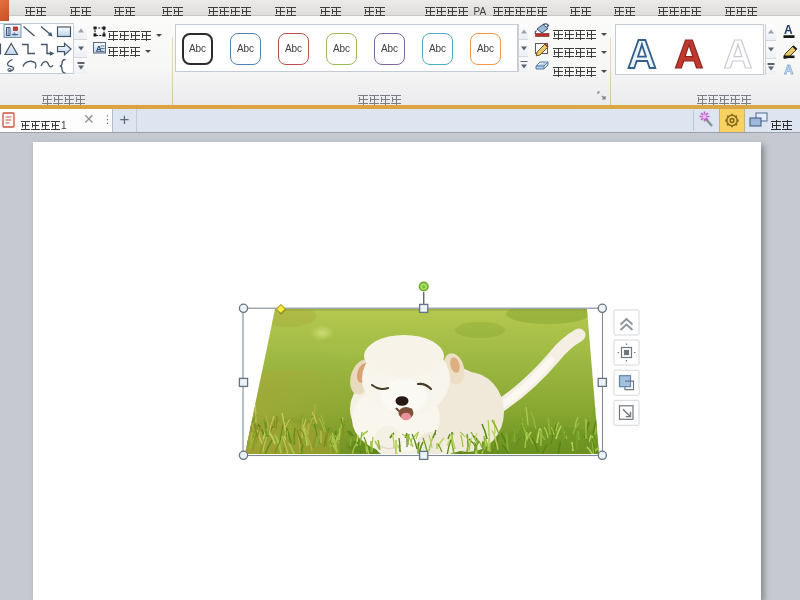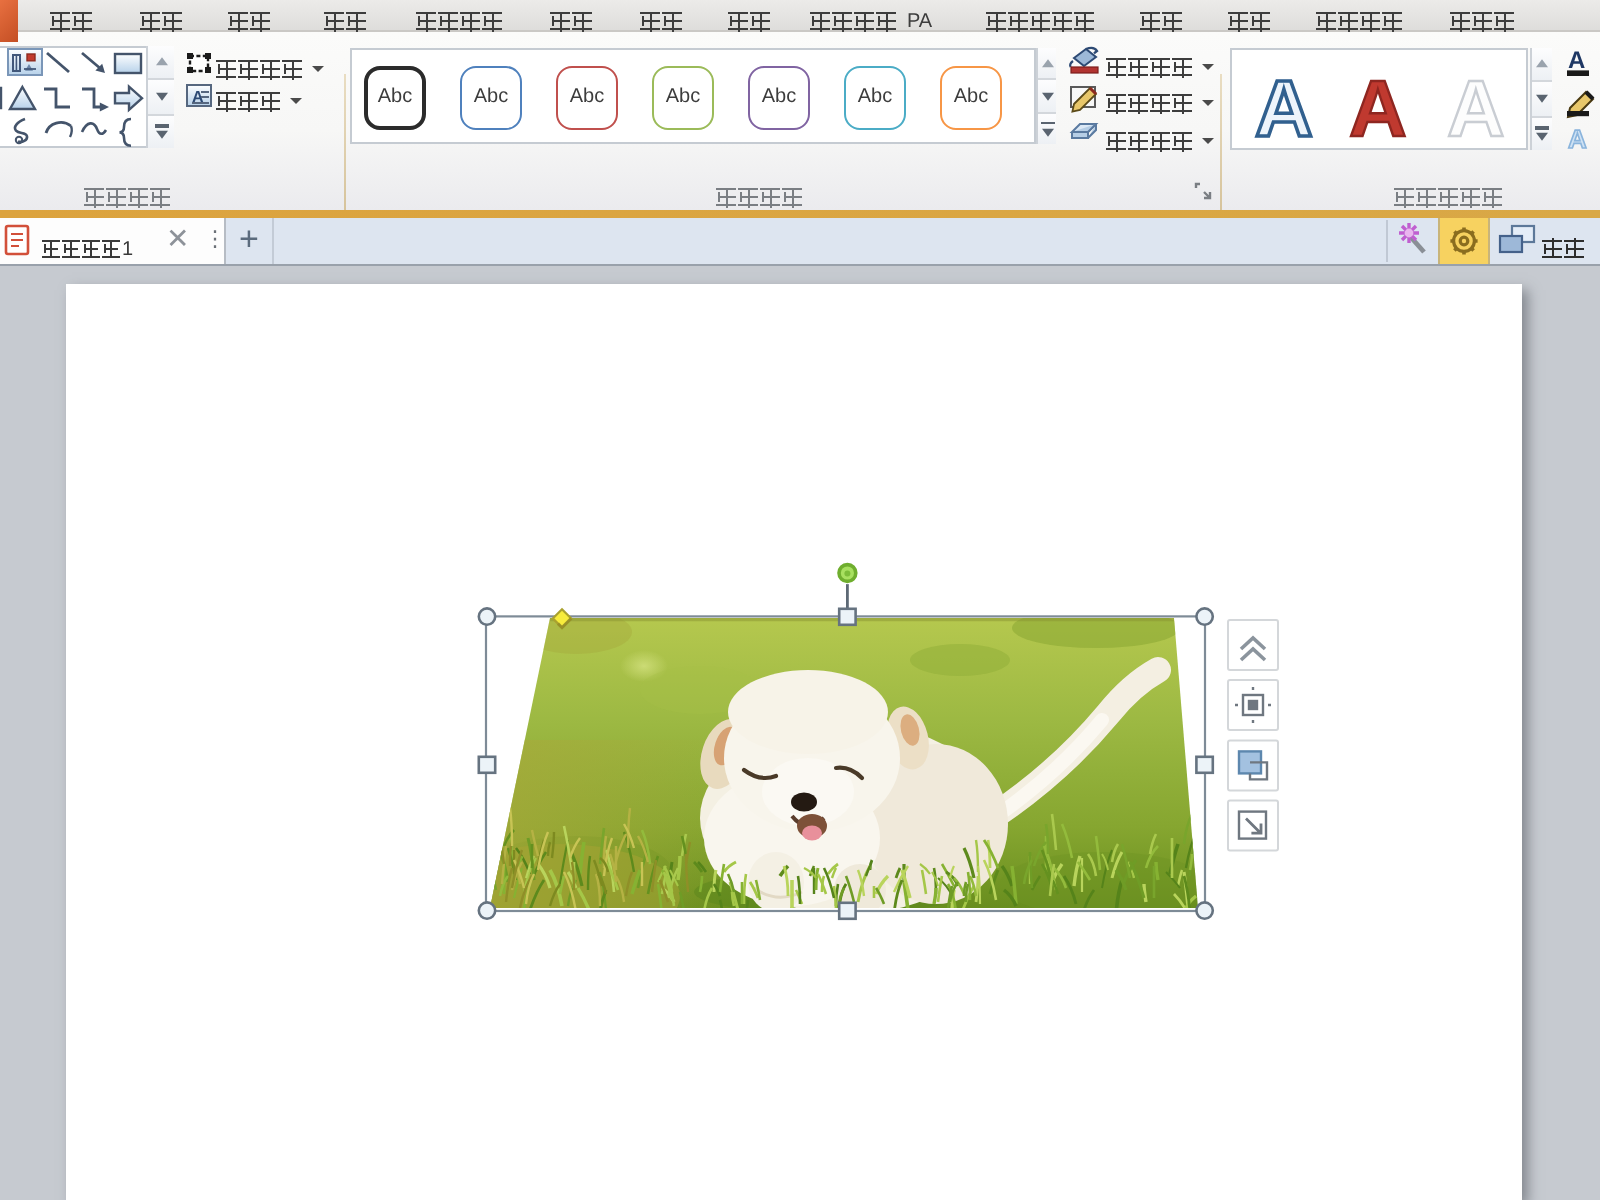--- a/index.html
+++ b/index.html
@@ -62,21 +62,21 @@
   <div class="abs" id="orangecorner"></div>
 
   <span class="tab" style="left:25px"><i class="cj"></i><i class="cj"></i></span>
   <span class="tab" style="left:70px"><i class="cj"></i><i class="cj"></i></span>
   <span class="tab" style="left:114px"><i class="cj"></i><i class="cj"></i></span>
   <span class="tab" style="left:162px"><i class="cj"></i><i class="cj"></i></span>
   <span class="tab" style="left:208px"><i class="cj"></i><i class="cj"></i><i class="cj"></i><i class="cj"></i></span>
   <span class="tab" style="left:275px"><i class="cj"></i><i class="cj"></i></span>
   <span class="tab" style="left:320px"><i class="cj"></i><i class="cj"></i></span>
   <span class="tab" style="left:364px"><i class="cj"></i><i class="cj"></i></span>
-  <span class="tab" style="left:405px"><i class="cj"></i><i class="cj"></i><i class="cj"></i><i class="cj"></i> <span style="font-size:10px;vertical-align:middle">PA</span></span>
+  <span class="tab" style="left:425px"><i class="cj"></i><i class="cj"></i><i class="cj"></i><i class="cj"></i> <span style="font-size:10px;vertical-align:middle">PA</span></span>
   <span class="tab" style="left:493px"><i class="cj"></i><i class="cj"></i><i class="cj"></i><i class="cj"></i><i class="cj"></i></span>
   <span class="tab" style="left:570px"><i class="cj"></i><i class="cj"></i></span>
   <span class="tab" style="left:614px"><i class="cj"></i><i class="cj"></i></span>
   <span class="tab" style="left:658px"><i class="cj"></i><i class="cj"></i><i class="cj"></i><i class="cj"></i></span>
   <span class="tab" style="left:725px"><i class="cj"></i><i class="cj"></i><i class="cj"></i></span>
 </div>
 
 <div class="abs" id="ribbon">
 
   <div class="whitebox" style="left:-2px;top:7px;width:89px;height:51px;"></div>

